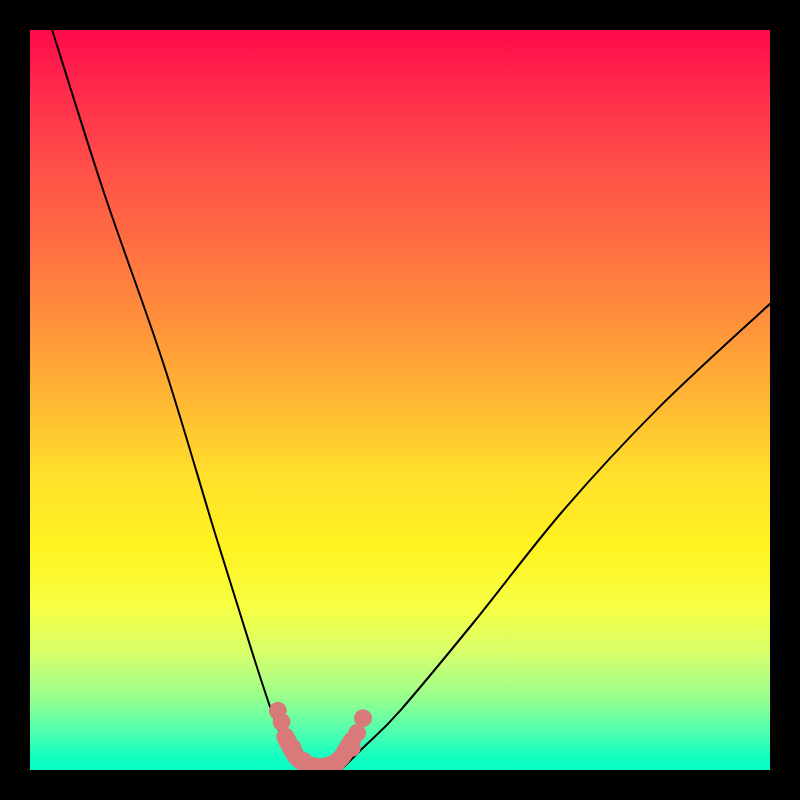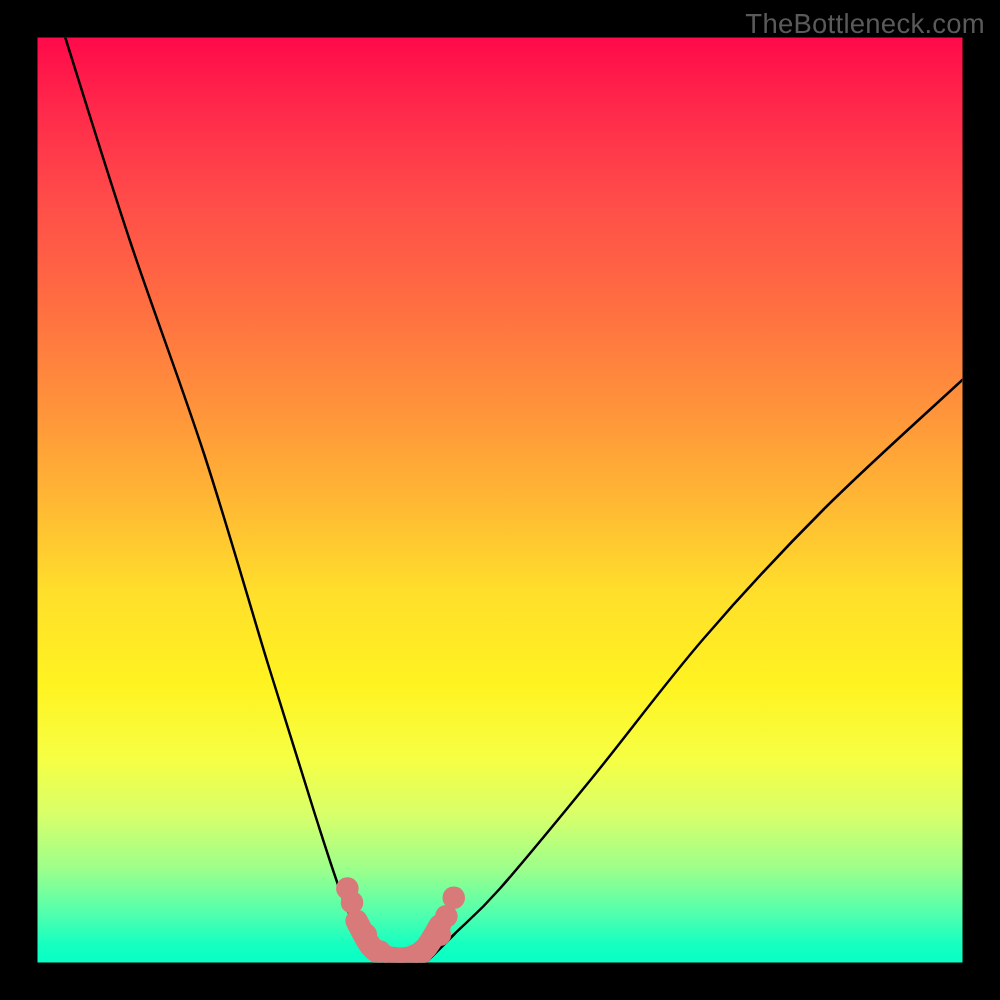--- a/index.html
+++ b/index.html
@@ -56,21 +56,20 @@
     left: 30px;
     top: 30px;
   }
 </style>
 </head>
 <body>
 
 <div class="frame">
   <div class="plot-area"></div>
 
-  <div class="watermark">TheBottleneck.com</div>
 
   <svg id="chart-svg" width="740" height="740" viewBox="0 0 740 740">
     <g id="curve-layer">
         <path d="M 22.20 0.00 C 30.83 27.13 55.50 107.30 74.00 162.80 C 92.50 218.30 114.70 276.27 133.20 333.00 C 151.70 389.73 170.20 455.10 185.00 503.20 C 199.80 551.30 212.13 590.77 222.00 621.60 C 231.87 652.43 238.03 672.17 244.20 688.20 C 250.37 704.23 252.83 709.17 259.00 717.80 C 265.17 726.43 277.50 736.30 281.20 740.00" fill="none" stroke="#000" stroke-width="2" stroke-linecap="round"></path>
         <path d="M 310.80 740.00 C 314.50 736.30 323.13 727.67 333.00 717.80 C 342.87 707.93 351.50 701.77 370.00 680.80 C 388.50 659.83 416.87 625.30 444.00 592.00 C 471.13 558.70 501.97 516.77 532.80 481.00 C 563.63 445.23 594.47 411.93 629.00 377.40 C 663.53 342.87 721.50 291.07 740.00 273.80" fill="none" stroke="#000" stroke-width="2" stroke-linecap="round"></path>
       </g>
     <g id="track-layer">
         <path d="M 255.30 706.70 C 257.15 710.03 262.70 721.99 266.40 726.68 C 270.10 731.37 273.80 733.09 277.50 734.82 C 281.20 736.55 284.90 736.92 288.60 737.04 C 292.30 737.16 296.00 737.04 299.70 735.56 C 303.40 734.08 307.10 732.35 310.80 728.16 C 314.50 723.97 320.05 713.36 321.90 710.40" fill="none" stroke="#d97a7a" stroke-width="18" stroke-linecap="round" stroke-linejoin="round"></path>
       </g>
     <g id="marker-layer">

